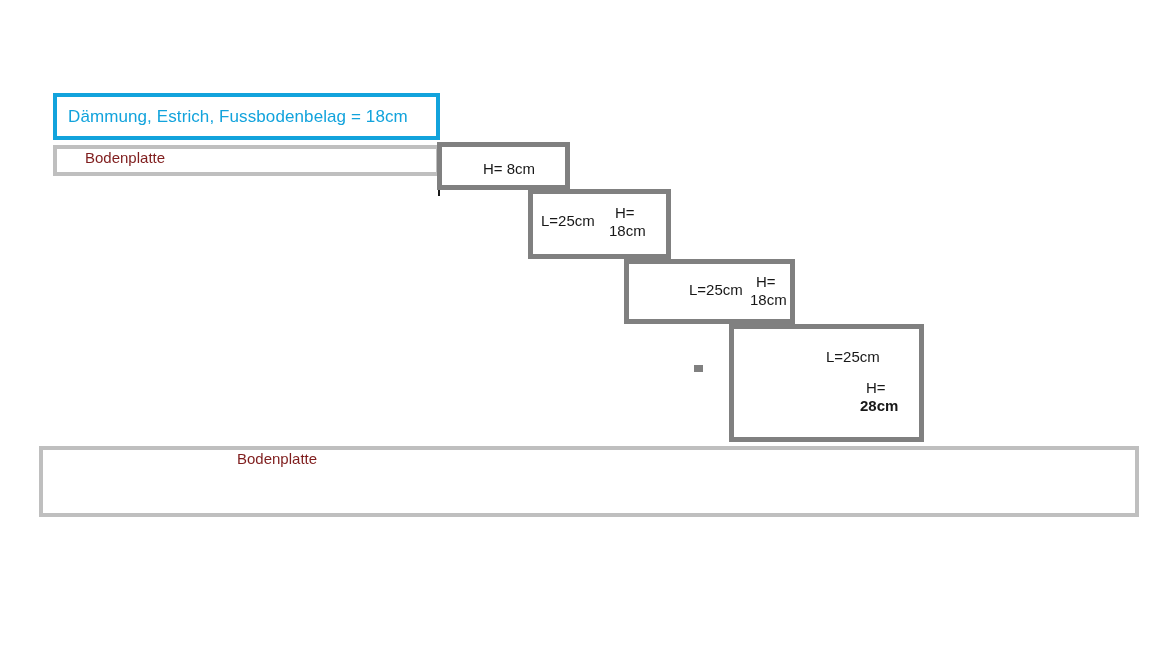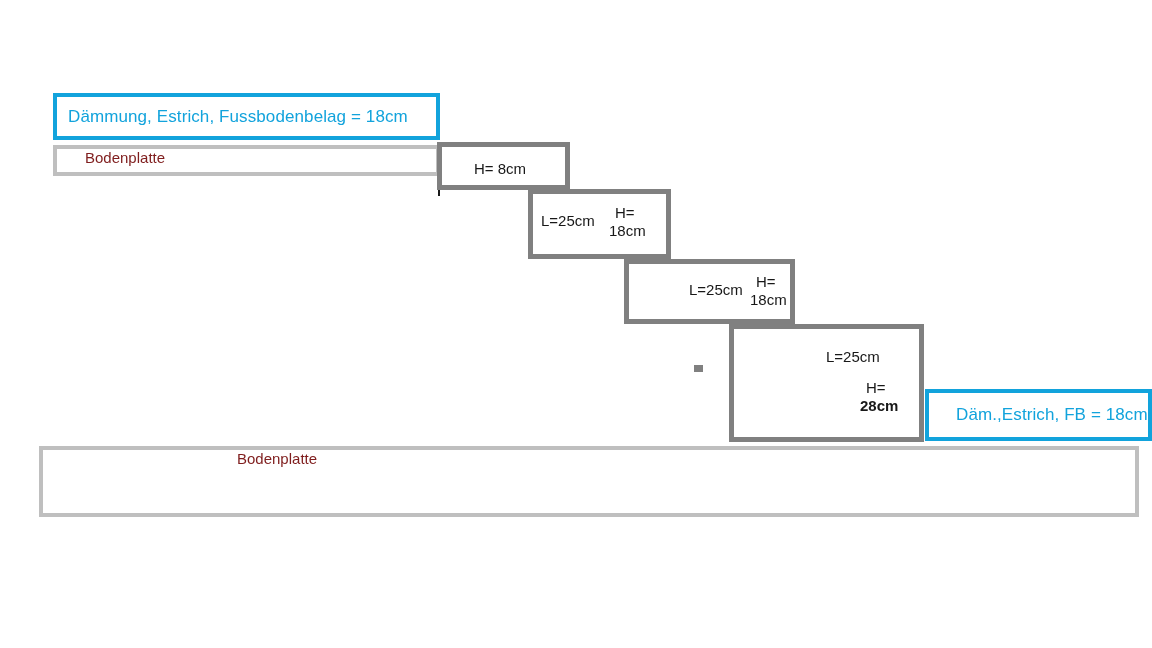--- a/index.html
+++ b/index.html
@@ -75,21 +75,21 @@
     <span class="txt">Dämmung, Estrich, Fussbodenbelag = 18cm</span>
   </div>
 
   <div class="abs slab" style="left:53px; top:145px; width:387px; height:31px;">
     <span class="txt" style="padding-left:28px;">Bodenplatte</span>
   </div>
 
   <div class="abs tick" style="left:438px; top:182px; width:2px; height:14px;"></div>
 
   <div class="abs step" style="left:437px; top:142px; width:133px; height:48px;">
-    <span class="lbl" style="left:32px; top:13px;">H= 8cm</span>
+    <span class="lbl" style="left:41px; top:13px;">H= 8cm</span>
   </div>
 
   <div class="abs step" style="left:528px; top:189px; width:143px; height:70px;">
     <span class="lbl" style="left:8px; top:18px;">L=25cm</span>
     <span class="lbl two-line" style="left:82px; top:10px;">H=</span>
     <span class="lbl two-line" style="left:76px; top:28px;">18cm</span>
   </div>
 
   <div class="abs step" style="left:624px; top:259px; width:171px; height:65px;">
     <span class="lbl" style="left:60px; top:17px;">L=25cm</span>
@@ -98,21 +98,18 @@
   </div>
 
   <div class="abs sq-marker" style="left:694px; top:365px; width:9px; height:7px;"></div>
 
   <div class="abs step" style="left:729px; top:324px; width:195px; height:118px;">
     <span class="lbl" style="left:92px; top:19px;">L=25cm</span>
     <span class="lbl two-line" style="left:132px; top:50px;">H=</span>
     <span class="lbl two-line" style="left:126px; top:68px;font-weight:bold;">28cm</span>
   </div>
 
-  <div class="abs callout" style="left:925px; top:389px; width:227px; height:52px;">
-    <span class="txt" style="padding-left:27px;">Däm.,Estrich, FB = 18cm</span>
-  </div>
 
   <div class="abs slab" style="left:39px; top:446px; width:1100px; height:71px;">
     <span class="txt" style="padding-left:194px;">Bodenplatte</span>
   </div>
 
 </div>
 
 </body></html>

